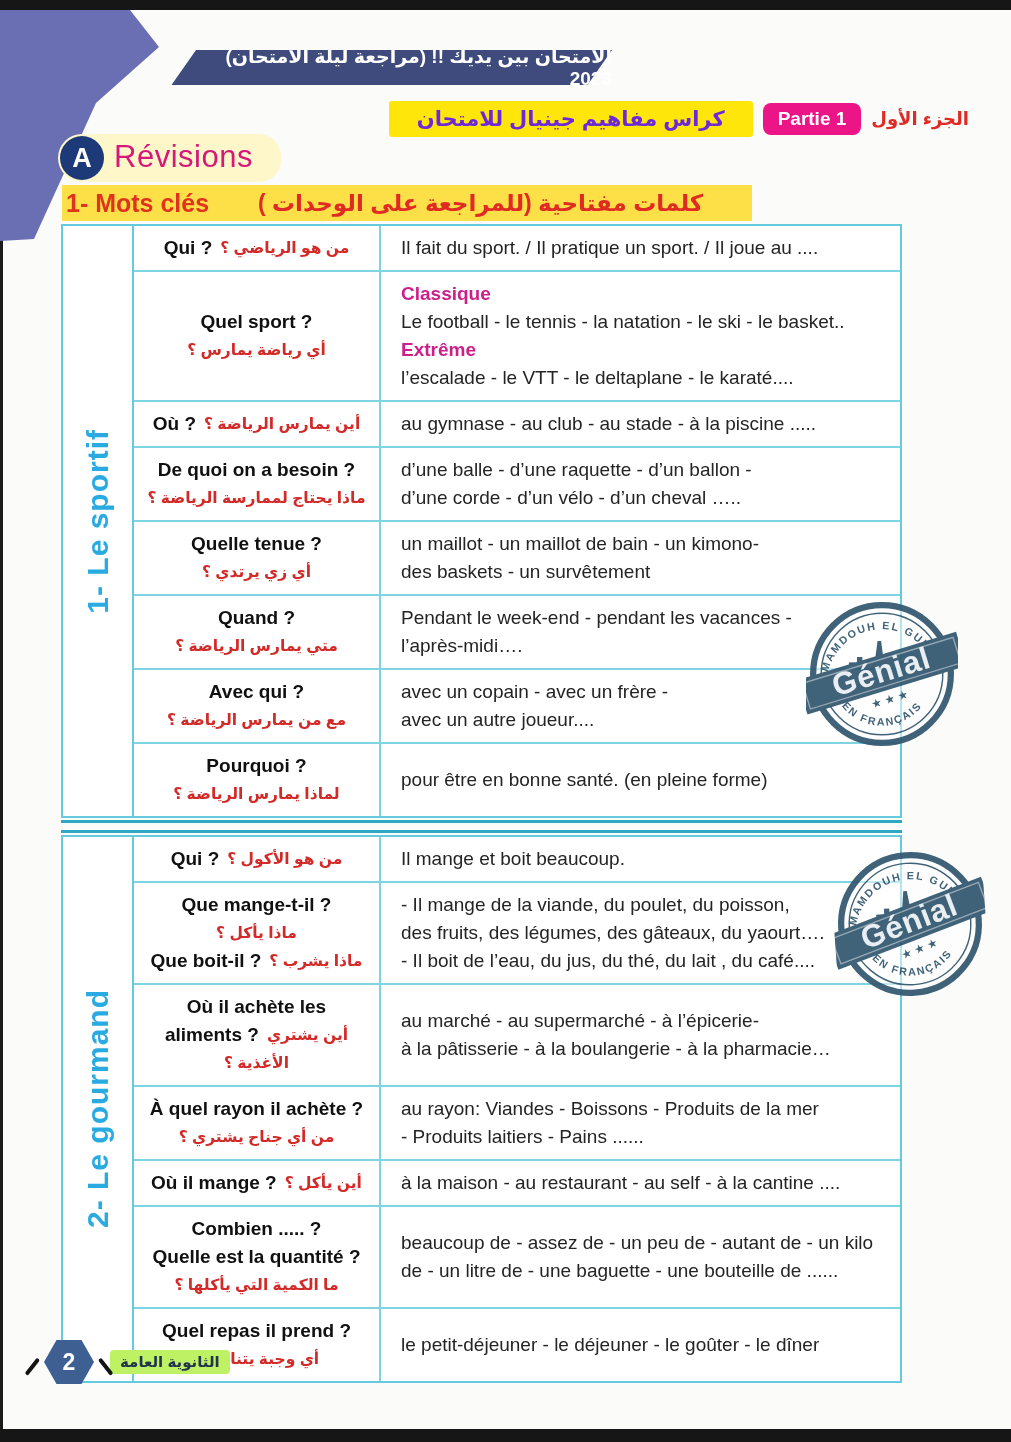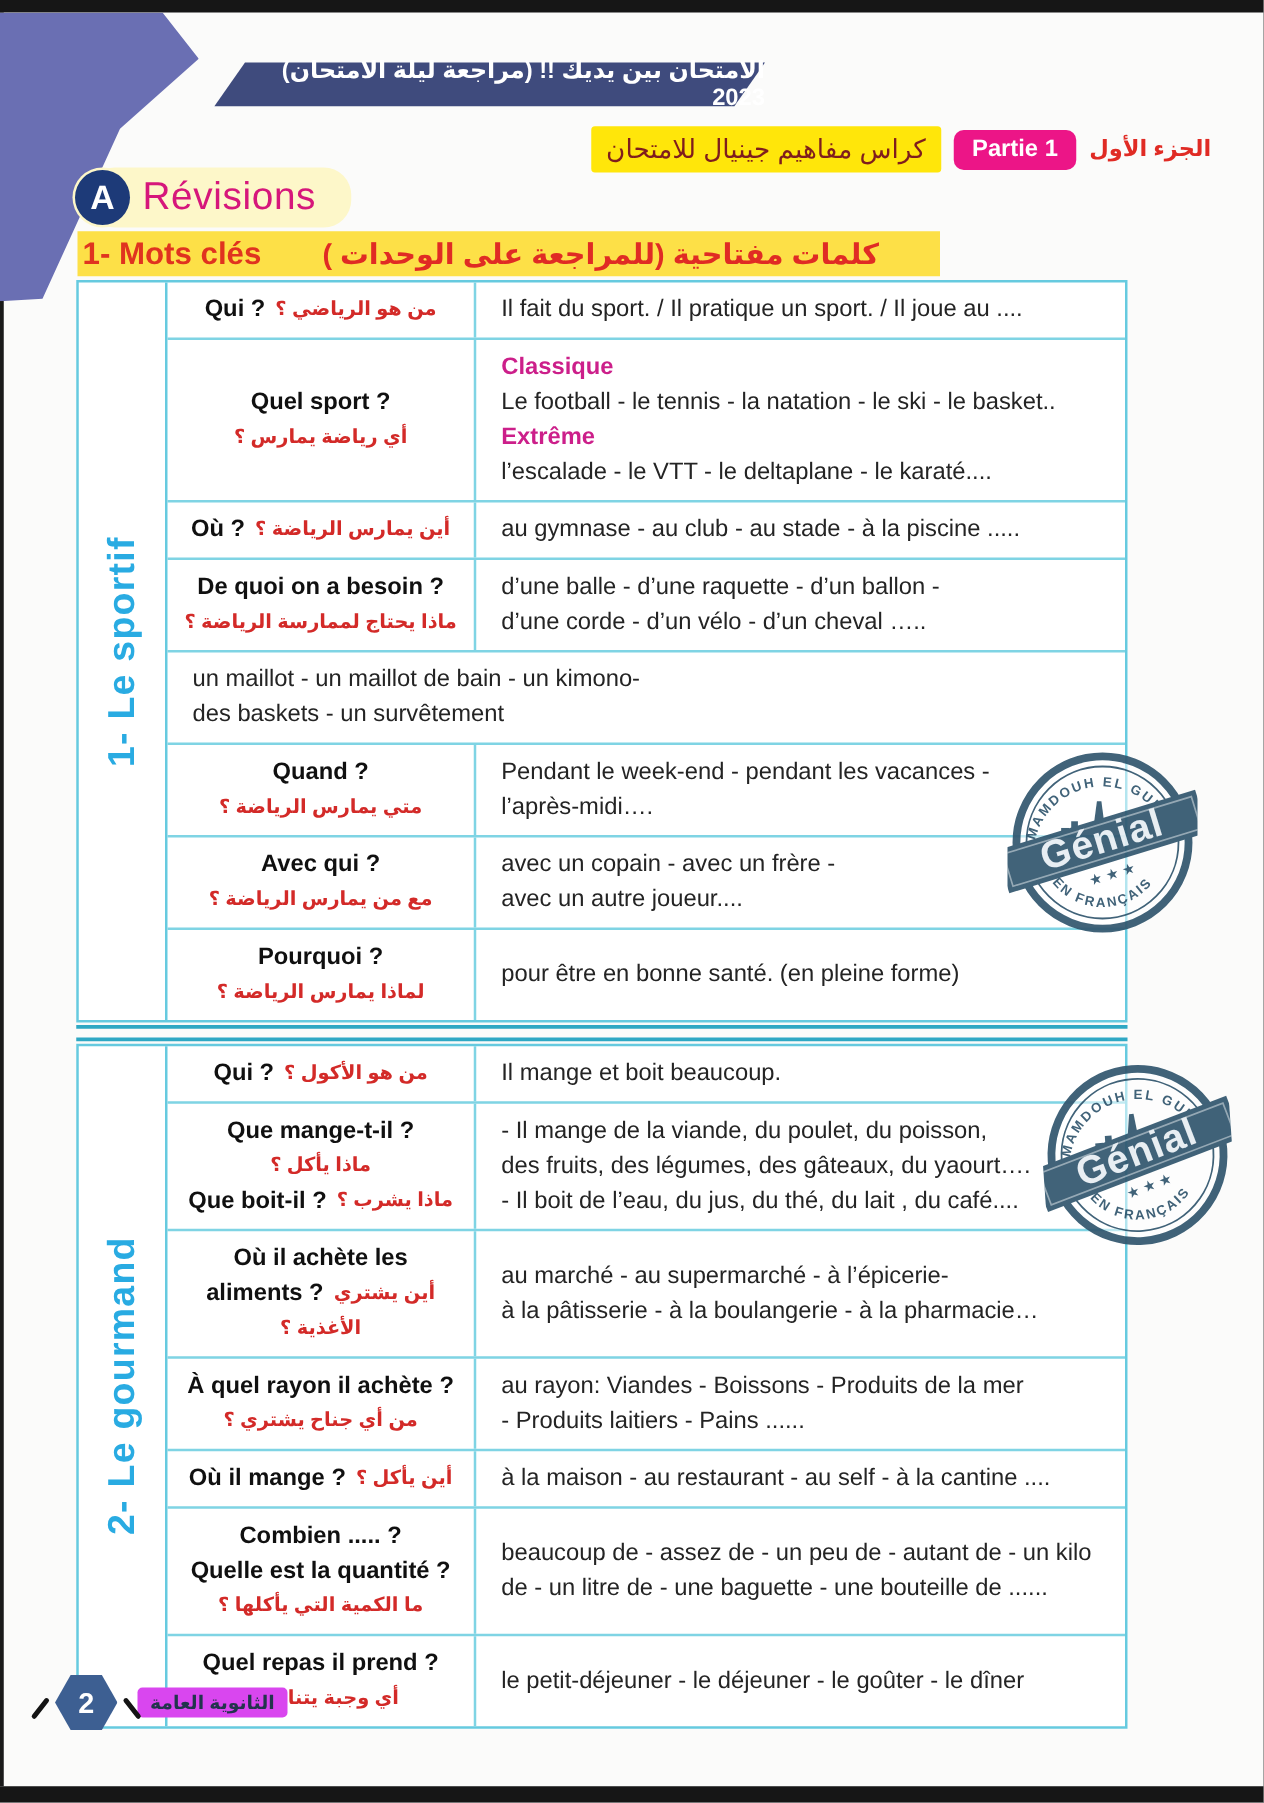--- a/index.html
+++ b/index.html
@@ -15,22 +15,22 @@
   .header-bar::before{content:"";position:absolute;inset:0;background:#3f4b7d;
         transform:skewX(-35deg);transform-origin:0 0;}
   .header-bar .txt{position:relative;display:flex;align-items:center;justify-content:center;
         height:100%;color:#ffffff;font-weight:bold;font-size:19px;direction:rtl;}
   
   .partie-row{position:absolute;top:101px;right:42px;display:flex;direction:rtl;
         align-items:center;gap:10px;}
   .partie-section{color:#e02b24;font-weight:bold;font-size:18px;direction:rtl;}
   .partie-badge{background:#ec1587;color:#fff;font-weight:bold;font-size:19px;
         padding:5px 15px;border-radius:8px;direction:ltr;}
-  .partie-booklet{background:#ffe60a;color:#7f1d1d;font-weight:normal;font-size:21px;
-        padding:6px 12px;border-radius:3px;direction:rtl;}
+  .partie-booklet{background:#ffe60a;color:#6d28d9;font-weight:bold;font-size:21px;
+        padding:6px 28px;border-radius:3px;direction:rtl;}
   
   .title-row{position:absolute;left:60px;top:134px;display:flex;align-items:center;}
   .title-pill{background:#fdf7c9;border-radius:22px;padding:5px 28px 7px 44px;margin-left:-34px;
         color:#d6177b;font-weight:normal;font-size:31px;letter-spacing:.5px;}
   .title-badge{width:44px;height:44px;border-radius:50%;background:#1d3a78;color:#fff;
         font-weight:bold;font-size:27px;display:flex;align-items:center;justify-content:center;
         position:relative;z-index:1;box-shadow:0 0 0 2px #fdf7c9;}
   
   .mots-bar{position:absolute;left:62px;top:185px;width:690px;height:36px;background:#fde047;
         display:flex;align-items:center;}
@@ -64,21 +64,21 @@
         font-family:"Liberation Sans","DejaVu Sans",sans-serif;letter-spacing:1px;}
   .stamp .stars{font-size:13px;fill:#31566e;text-anchor:middle;}
   
   .footer{position:absolute;left:34px;top:1340px;display:flex;align-items:center;gap:6px;}
   .wing{width:4px;height:20px;background:#141414;border-radius:2px;}
   .wing.l{transform:rotate(38deg) translateY(6px);}
   .wing.r{transform:rotate(-38deg) translateY(6px);}
   .hexagon{width:50px;height:44px;background:#3d5f92;color:#fff;font-weight:bold;font-size:23px;
         display:flex;align-items:center;justify-content:center;
         clip-path:polygon(25% 0,75% 0,100% 50%,75% 100%,25% 100%,0 50%);}
-  .footer-label{background:#d946ef;color:#22344d;font-weight:bold;font-size:15px;
+  .footer-label{background:#bef264;color:#22344d;font-weight:bold;font-size:15px;
         padding:3px 10px;border-radius:4px;direction:rtl;}
 </style>
 </head>
 <body>
 
 <div class="page">
 
   <div class="bar-top"></div>
   <div class="edge-left"></div>
   <div class="corner-shape"></div>
@@ -155,20 +155,28 @@
               <div class="qline">
                 <span class="qar" dir="rtl">ماذا يحتاج لممارسة الرياضة ؟</span>
               </div>
             </div>
             <div class="acell">
               <div class="aline">d’une balle - d’une raquette - d’un ballon -</div>
               <div class="aline">d’une corde - d’un vélo - d’un cheval …..</div>
             </div>
           </div>
           <div class="trow">
+            <div class="qcell">
+              <div class="qline">
+                <span class="qfr">Quelle tenue ?</span>
+              </div>
+              <div class="qline">
+                <span class="qar" dir="rtl">أي زي يرتدي ؟</span>
+              </div>
+            </div>
             <div class="acell">
               <div class="aline">un maillot - un maillot de bain - un kimono-</div>
               <div class="aline">des baskets - un survêtement</div>
             </div>
           </div>
           <div class="trow">
             <div class="qcell">
               <div class="qline">
                 <span class="qfr">Quand ?</span>
               </div>

